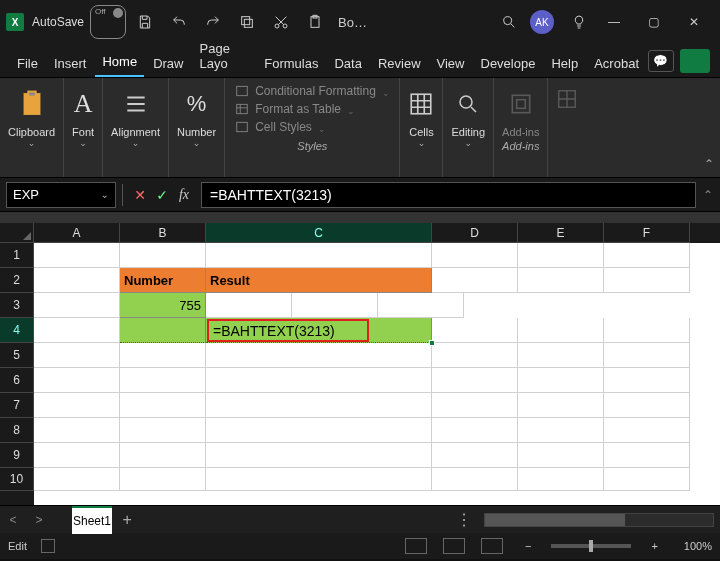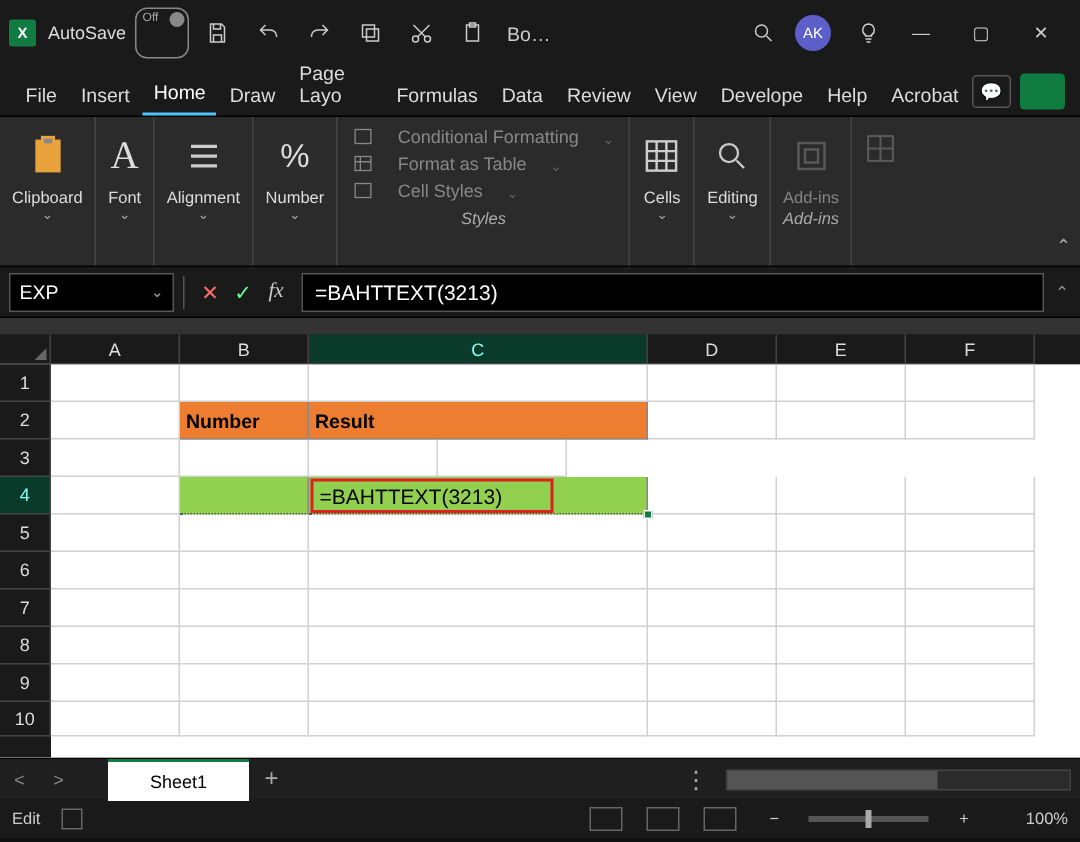--- a/index.html
+++ b/index.html
@@ -26,21 +26,21 @@
 .sharebtn { width:30px; height:24px; background:#107c41; border-radius:3px; display:flex; align-items:center; justify-content:center; }
 
 
 .ribbon { height:100px; background:#2b2b2b; display:flex; align-items:stretch; border-bottom:1px solid #000; position:relative;}
 .rgroup { display:flex; flex-direction:column; align-items:center; justify-content:flex-start; padding:6px 8px 2px; border-right:1px solid #444; }
 .rgroup.noborder { border-right:none; }
 .rgroup .icon { height:40px; display:flex; align-items:center; justify-content:center; }
 .rgroup .label { font-size:11px; color:#ddd; margin-top:2px; text-align:center; }
 .rgroup .drop { font-size:9px; color:#aaa; }
 .styles-col { display:flex; flex-direction:column; gap:4px; padding:6px 10px; flex:0 0 auto; align-items:flex-start;}
-.styles-col .srow { display:flex; align-items:flex-end; gap:16px; color:#888; font-size:12px;}
+.styles-col .srow { display:flex; align-items:flex-end; gap:6px; color:#888; font-size:12px;}
 .styles-col .srow svg { width:14px; height:14px; stroke:#888; fill:none; stroke-width:1.5;}
 .styles-label { font-size:11px; color:#aaa; text-align:center; padding-bottom:2px;font-style:italic;}
 .ribbon .chev { position:absolute; right:6px; bottom:6px; color:#aaa; font-size:12px;}
 
 
 .fbar { height:34px; background:#1a1a1a; display:flex; align-items:center; border-bottom:1px solid #000; }
 .namebox { width:110px; height:26px; margin-left:6px; background:#000; border:1px solid #555; display:flex; align-items:center; padding:0 6px; font-size:13px; color:#fff;}
 .namebox .dd { margin-left:auto; font-size:10px; color:#aaa;}
 .fbar-sep { width:1px; height:22px; background:#555; margin:0 6px;}
 .fx-btn { width:22px; display:flex; align-items:center; justify-content:center; font-size:14px; }
@@ -69,21 +69,21 @@
 .cell.right { justify-content:flex-end; }
 .cell.orange { background:#ed7d31; font-weight:bold; border-right:1px solid #888; border-bottom:1px solid #888;}
 .cell.green { background:#92d050; border-right:1px solid #888; border-bottom:1px solid #888;}
 .cell.green.dashed { border-bottom:1px dotted #555; }
 .editing-box { position:absolute; border:2px solid #e02020; background:#92d050; color:#000; font-size:14px; display:flex; align-items:center; padding:0 4px;}
 .sel-handle { position:absolute; width:6px; height:6px; background:#107c41; border:1px solid #fff;}
 
 
 .sheettabs { height:28px; background:#1f1f1f; display:flex; align-items:center; border-top:1px solid #000; }
 .sheettabs .nav { width:26px; display:flex; align-items:center; justify-content:center; color:#888; font-size:12px;}
-.sheettab { height:28px; padding:0 28px; background:#fff; color:#000; font-size:12px; display:flex; align-items:center; border-top:2px solid #107c41;}
+.sheettab { height:28px; padding:0 1px; background:#fff; color:#000; font-size:12px; display:flex; align-items:center; border-top:2px solid #107c41;}
 .addsheet { width:30px; color:#aaa; font-size:16px; display:flex; align-items:center; justify-content:center;}
 .sheettabs .dots { margin-left:auto; margin-right:10px; color:#aaa; letter-spacing:2px;}
 .hscroll { flex:0 0 230px; height:14px; background:#2b2b2b; margin-right:6px; position:relative; border:1px solid #444;}
 .hscroll .thumb { position:absolute; left:0; top:0; bottom:0; width:140px; background:#555;}
 
 
 .status { height:26px; background:#1a1a1a; display:flex; align-items:center; font-size:11px; color:#ccc; padding:0 8px; gap:14px;}
 .status .sp { flex:1; }
 .viewbtn { width:22px; height:16px; border:1px solid #666; margin-left:2px;}
 .zoom-slider { width:80px; height:4px; background:#555; position:relative; margin:0 6px;}
@@ -322,20 +322,21 @@
       <div class="row">
           <div class="cell"></div>
           <div class="cell orange">Number</div>
           <div class="cell wide orange">Result</div>
           <div class="cell"></div>
           <div class="cell"></div>
           <div class="cell"></div>
         </div>
       <div class="row">
           <div class="cell"></div>
+          <div class="cell green right">755</div>
           <div class="cell"></div>
           <div class="cell"></div>
           <div class="cell"></div>
         </div>
       <div class="row">
           <div class="cell"></div>
           <div class="cell green dashed"></div>
           <div class="cell wide green dashed"></div>
           <div class="cell"></div>
           <div class="cell"></div>
@@ -415,14 +416,14 @@
   <span style="border:1px solid #666;width:14px;height:14px;display:inline-block;"></span>
   <span class="sp"></span>
   <span class="viewbtn"></span>
   <span class="viewbtn"></span>
   <span class="viewbtn"></span>
   <span style="margin-left:8px;">−</span>
   <div class="zoom-slider">
       <div class="zthumb"></div>
     </div>
   <span>+</span>
-  <span style="margin-left:24px;">100%</span>
+  <span style="margin-left:12px;">100%</span>
 </div>
 
 </body></html>

